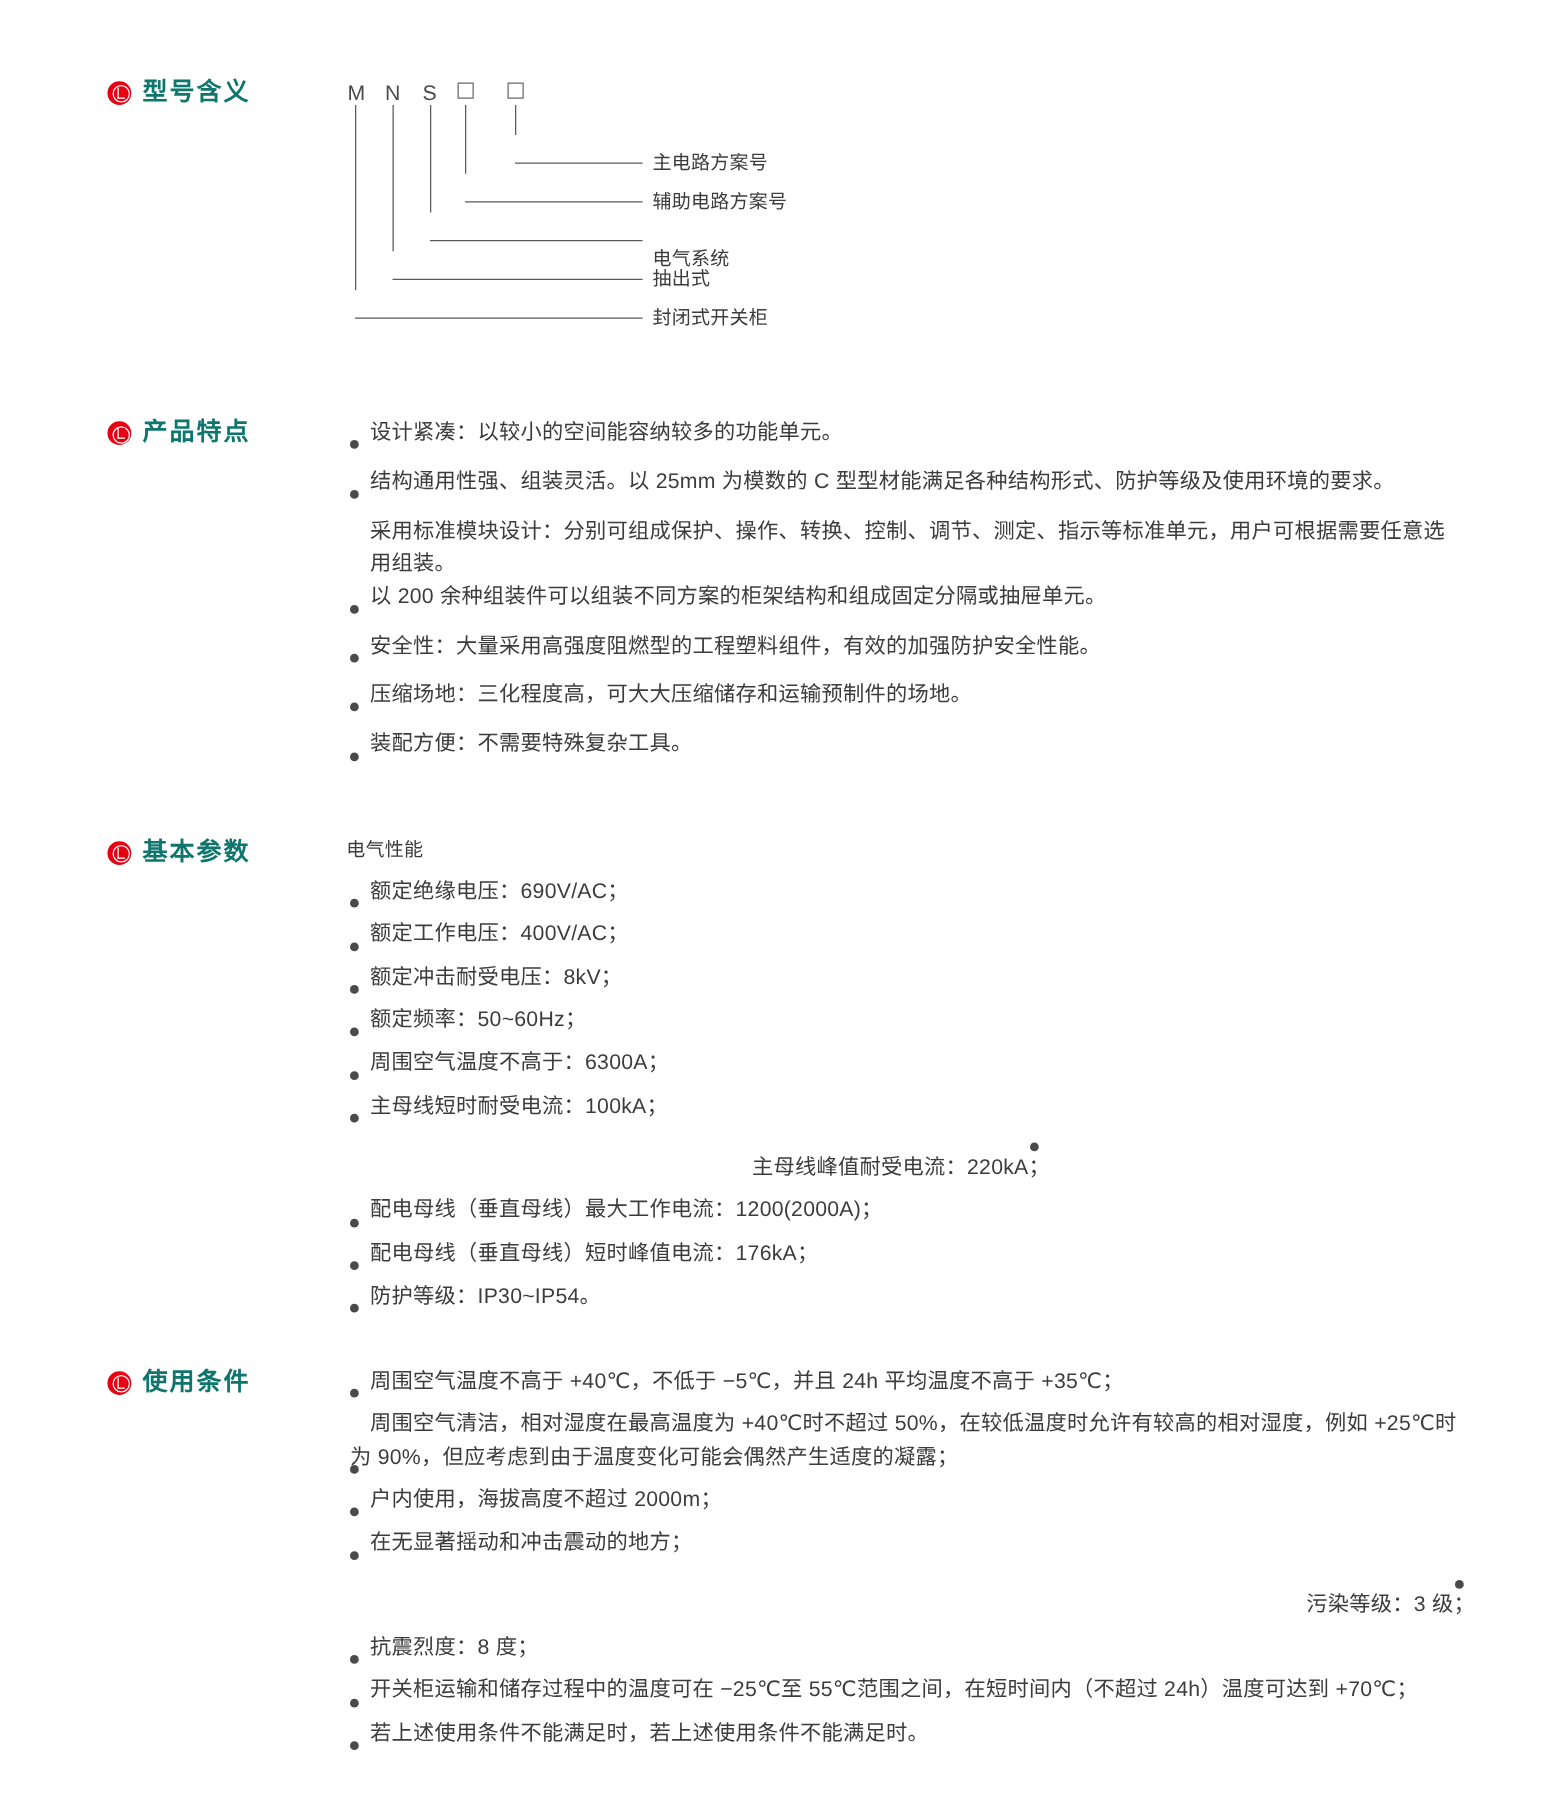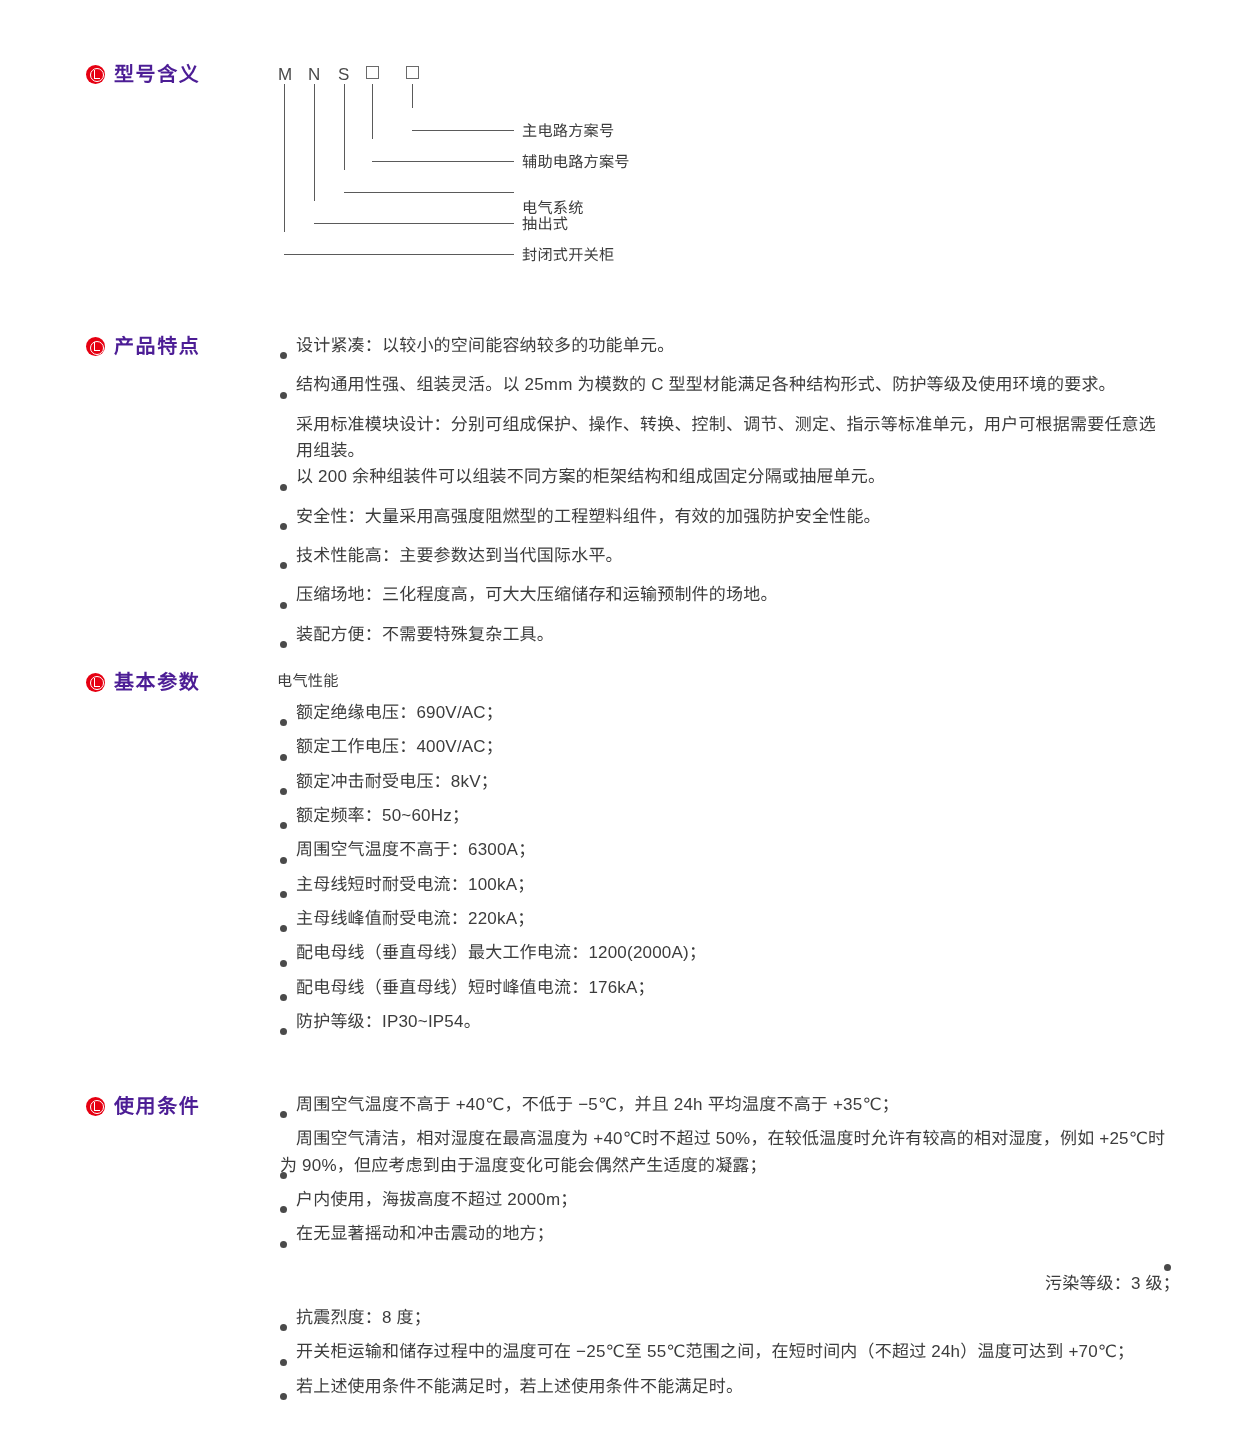--- a/index.html
+++ b/index.html
@@ -45,21 +45,21 @@
   }
   .badge::after {
     content: "";
     position: absolute;
     left: 8.4px; top: 5.4px;
     width: 4.4px; height: 8px;
     border-left: 1.3px solid #ffffff;
     border-bottom: 1.3px solid #ffffff;
   }
   .sec-title {
-    color: #4c1d95;
+    color: #0f766e;
     font-size: 20px;
     font-weight: bold;
     letter-spacing: 1.6px;
     line-height: 1;
   }
 
   
   .blist { position: absolute; }
   .bitem {
     display: flex;
@@ -189,26 +189,20 @@
     </div>
     <div class="bitem" style="margin-top: 13px;">
       <span class="bullet"></span>
       <span class="btext">
         <span class="cont">安全性：大量采用高强度阻燃型的工程塑料组件，有效的加强防护安全性能。</span>
       </span>
     </div>
     <div class="bitem" style="margin-top: 13px;">
       <span class="bullet"></span>
       <span class="btext">
-        <span class="cont">技术性能高：主要参数达到当代国际水平。</span>
-      </span>
-    </div>
-    <div class="bitem" style="margin-top: 13px;">
-      <span class="bullet"></span>
-      <span class="btext">
         <span class="cont">压缩场地：三化程度高，可大大压缩储存和运输预制件的场地。</span>
       </span>
     </div>
     <div class="bitem" style="margin-top: 13px;">
       <span class="bullet"></span>
       <span class="btext">
         <span class="cont">装配方便：不需要特殊复杂工具。</span>
       </span>
     </div>
   </div>
@@ -250,21 +244,21 @@
       <span class="btext">
         <span class="cont">周围空气温度不高于：6300A；</span>
       </span>
     </div>
     <div class="bitem" style="margin-top: 8px;">
       <span class="bullet"></span>
       <span class="btext">
         <span class="cont">主母线短时耐受电流：100kA；</span>
       </span>
     </div>
-    <div class="bitem" style="margin-top: 8px;">
+    <div class="bitem" style="margin-top: 8px; flex-direction: column;">
       <span class="bullet"></span>
       <span class="btext">
         <span class="cont">主母线峰值耐受电流：220kA；</span>
       </span>
     </div>
     <div class="bitem" style="margin-top: 8px;">
       <span class="bullet"></span>
       <span class="btext">
         <span class="cont">配电母线（垂直母线）最大工作电流：1200(2000A)；</span>
       </span>

